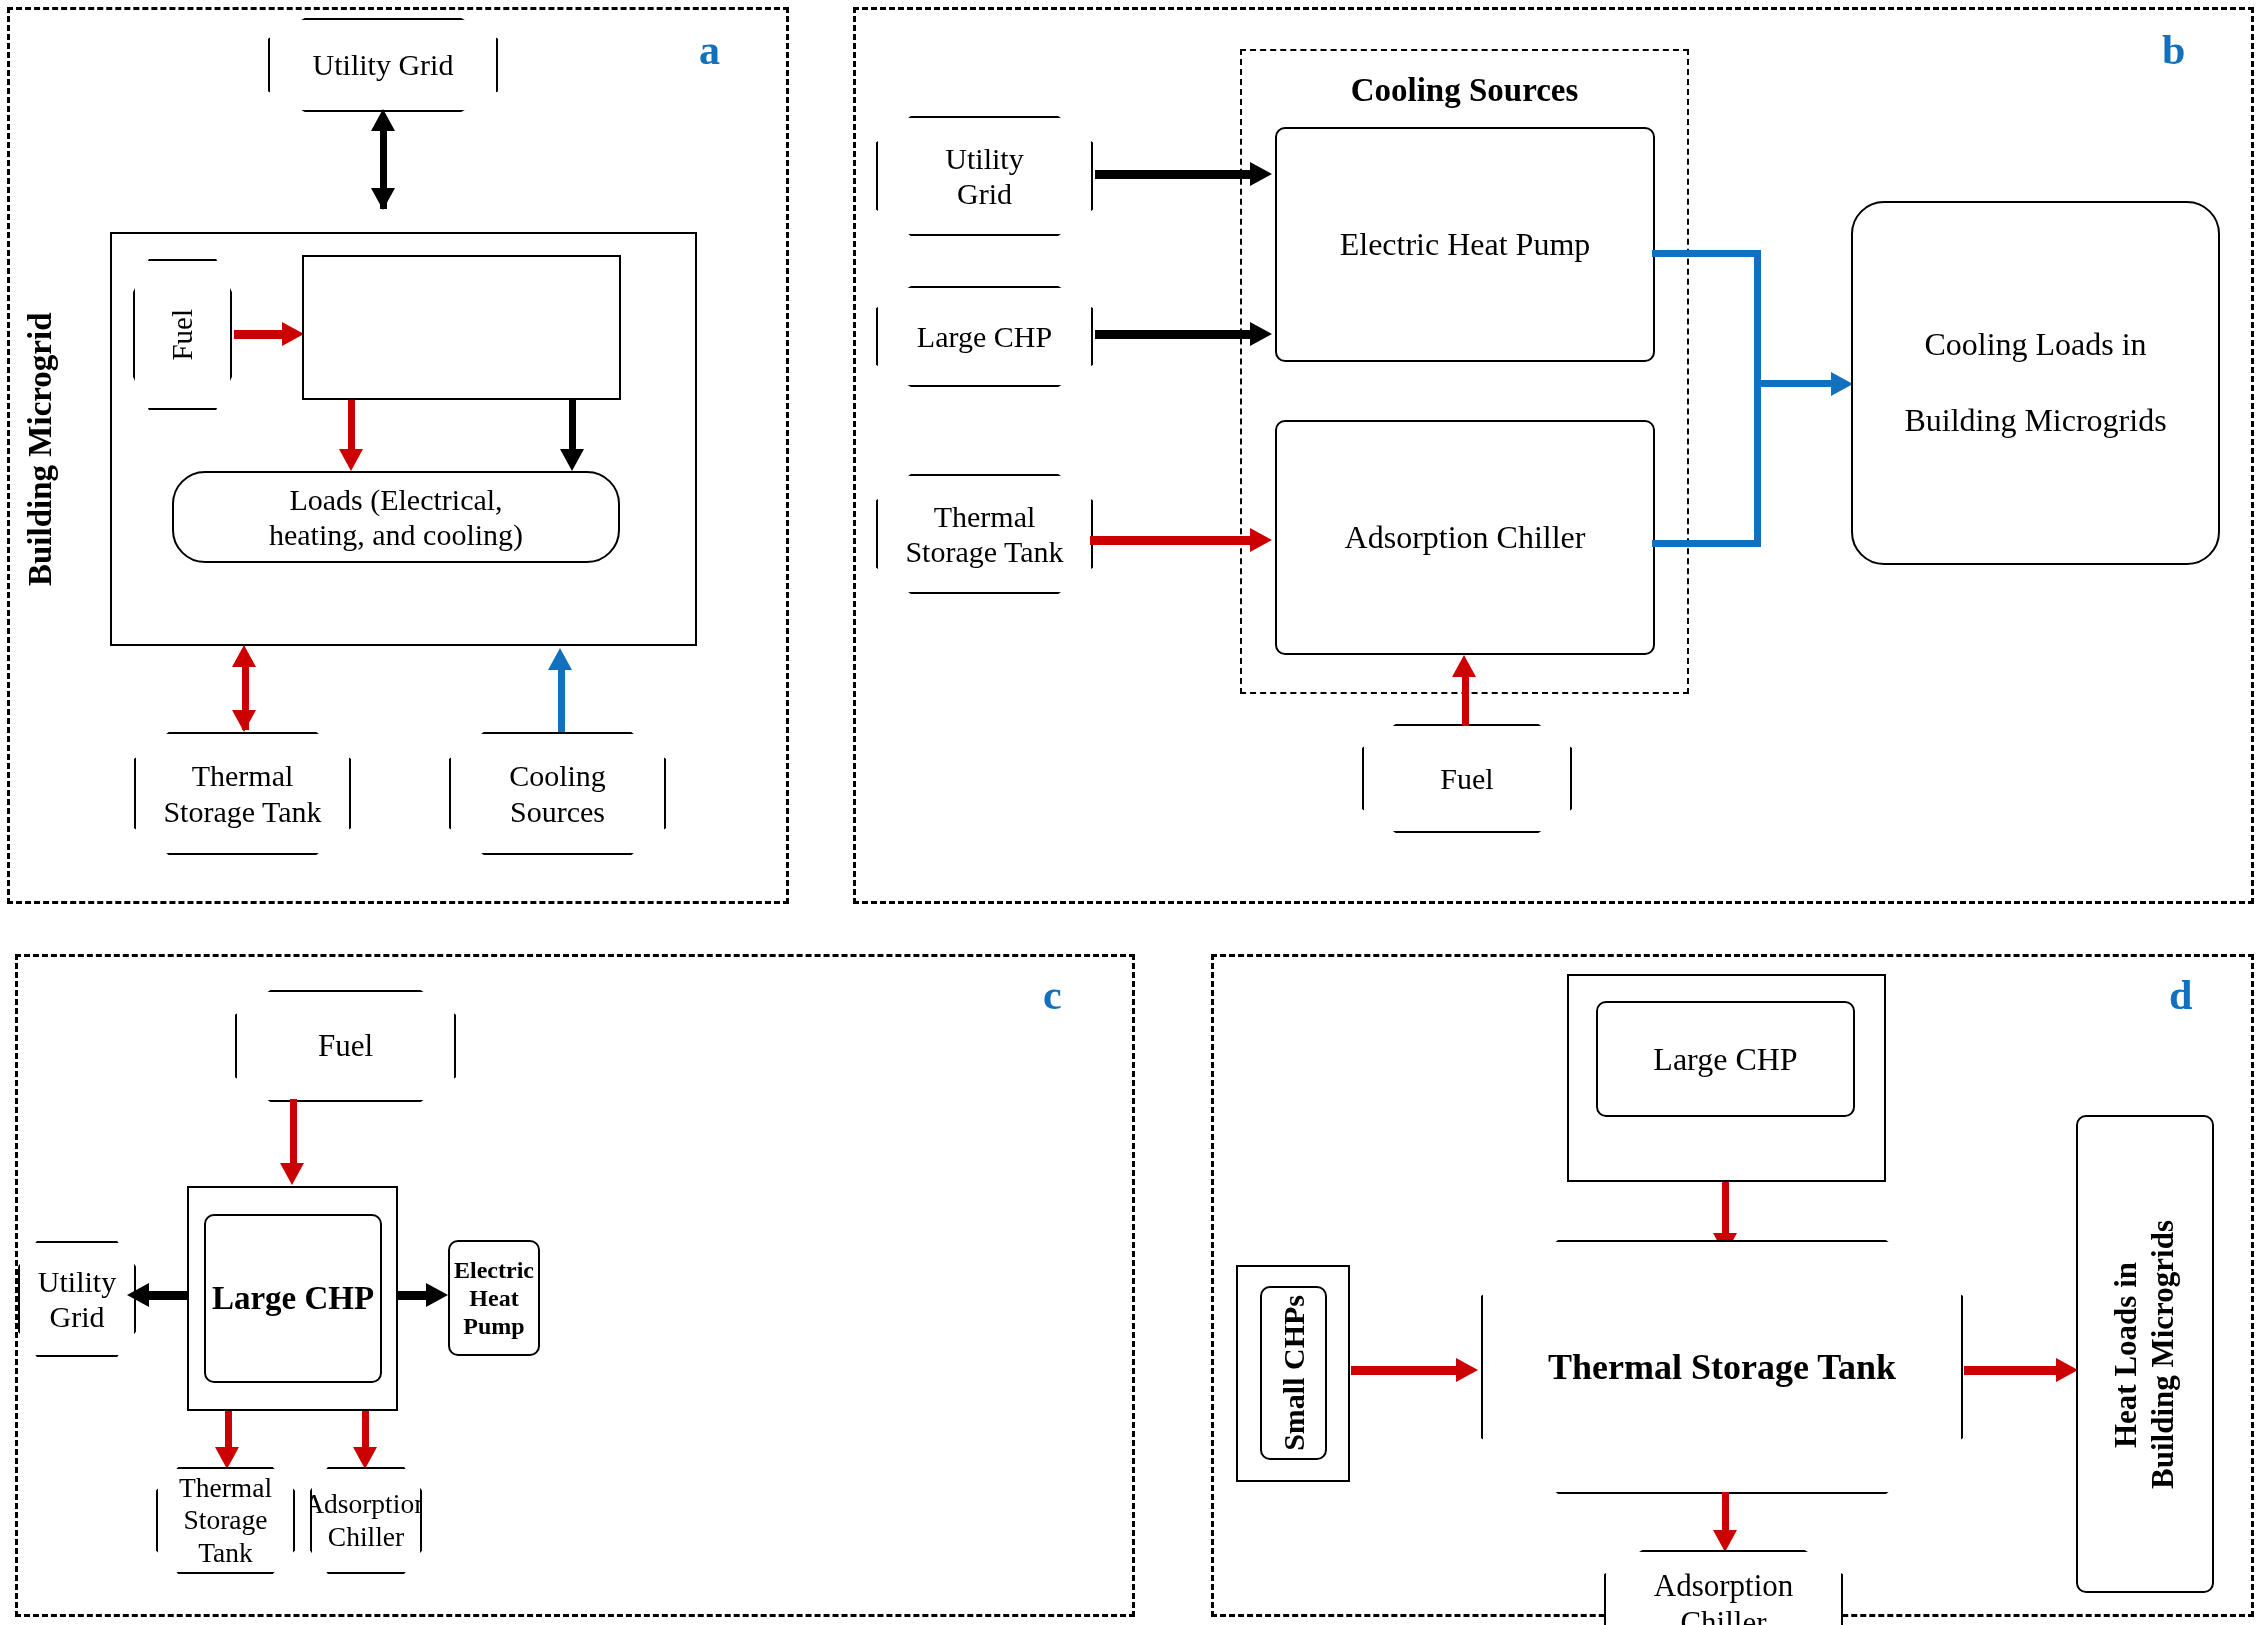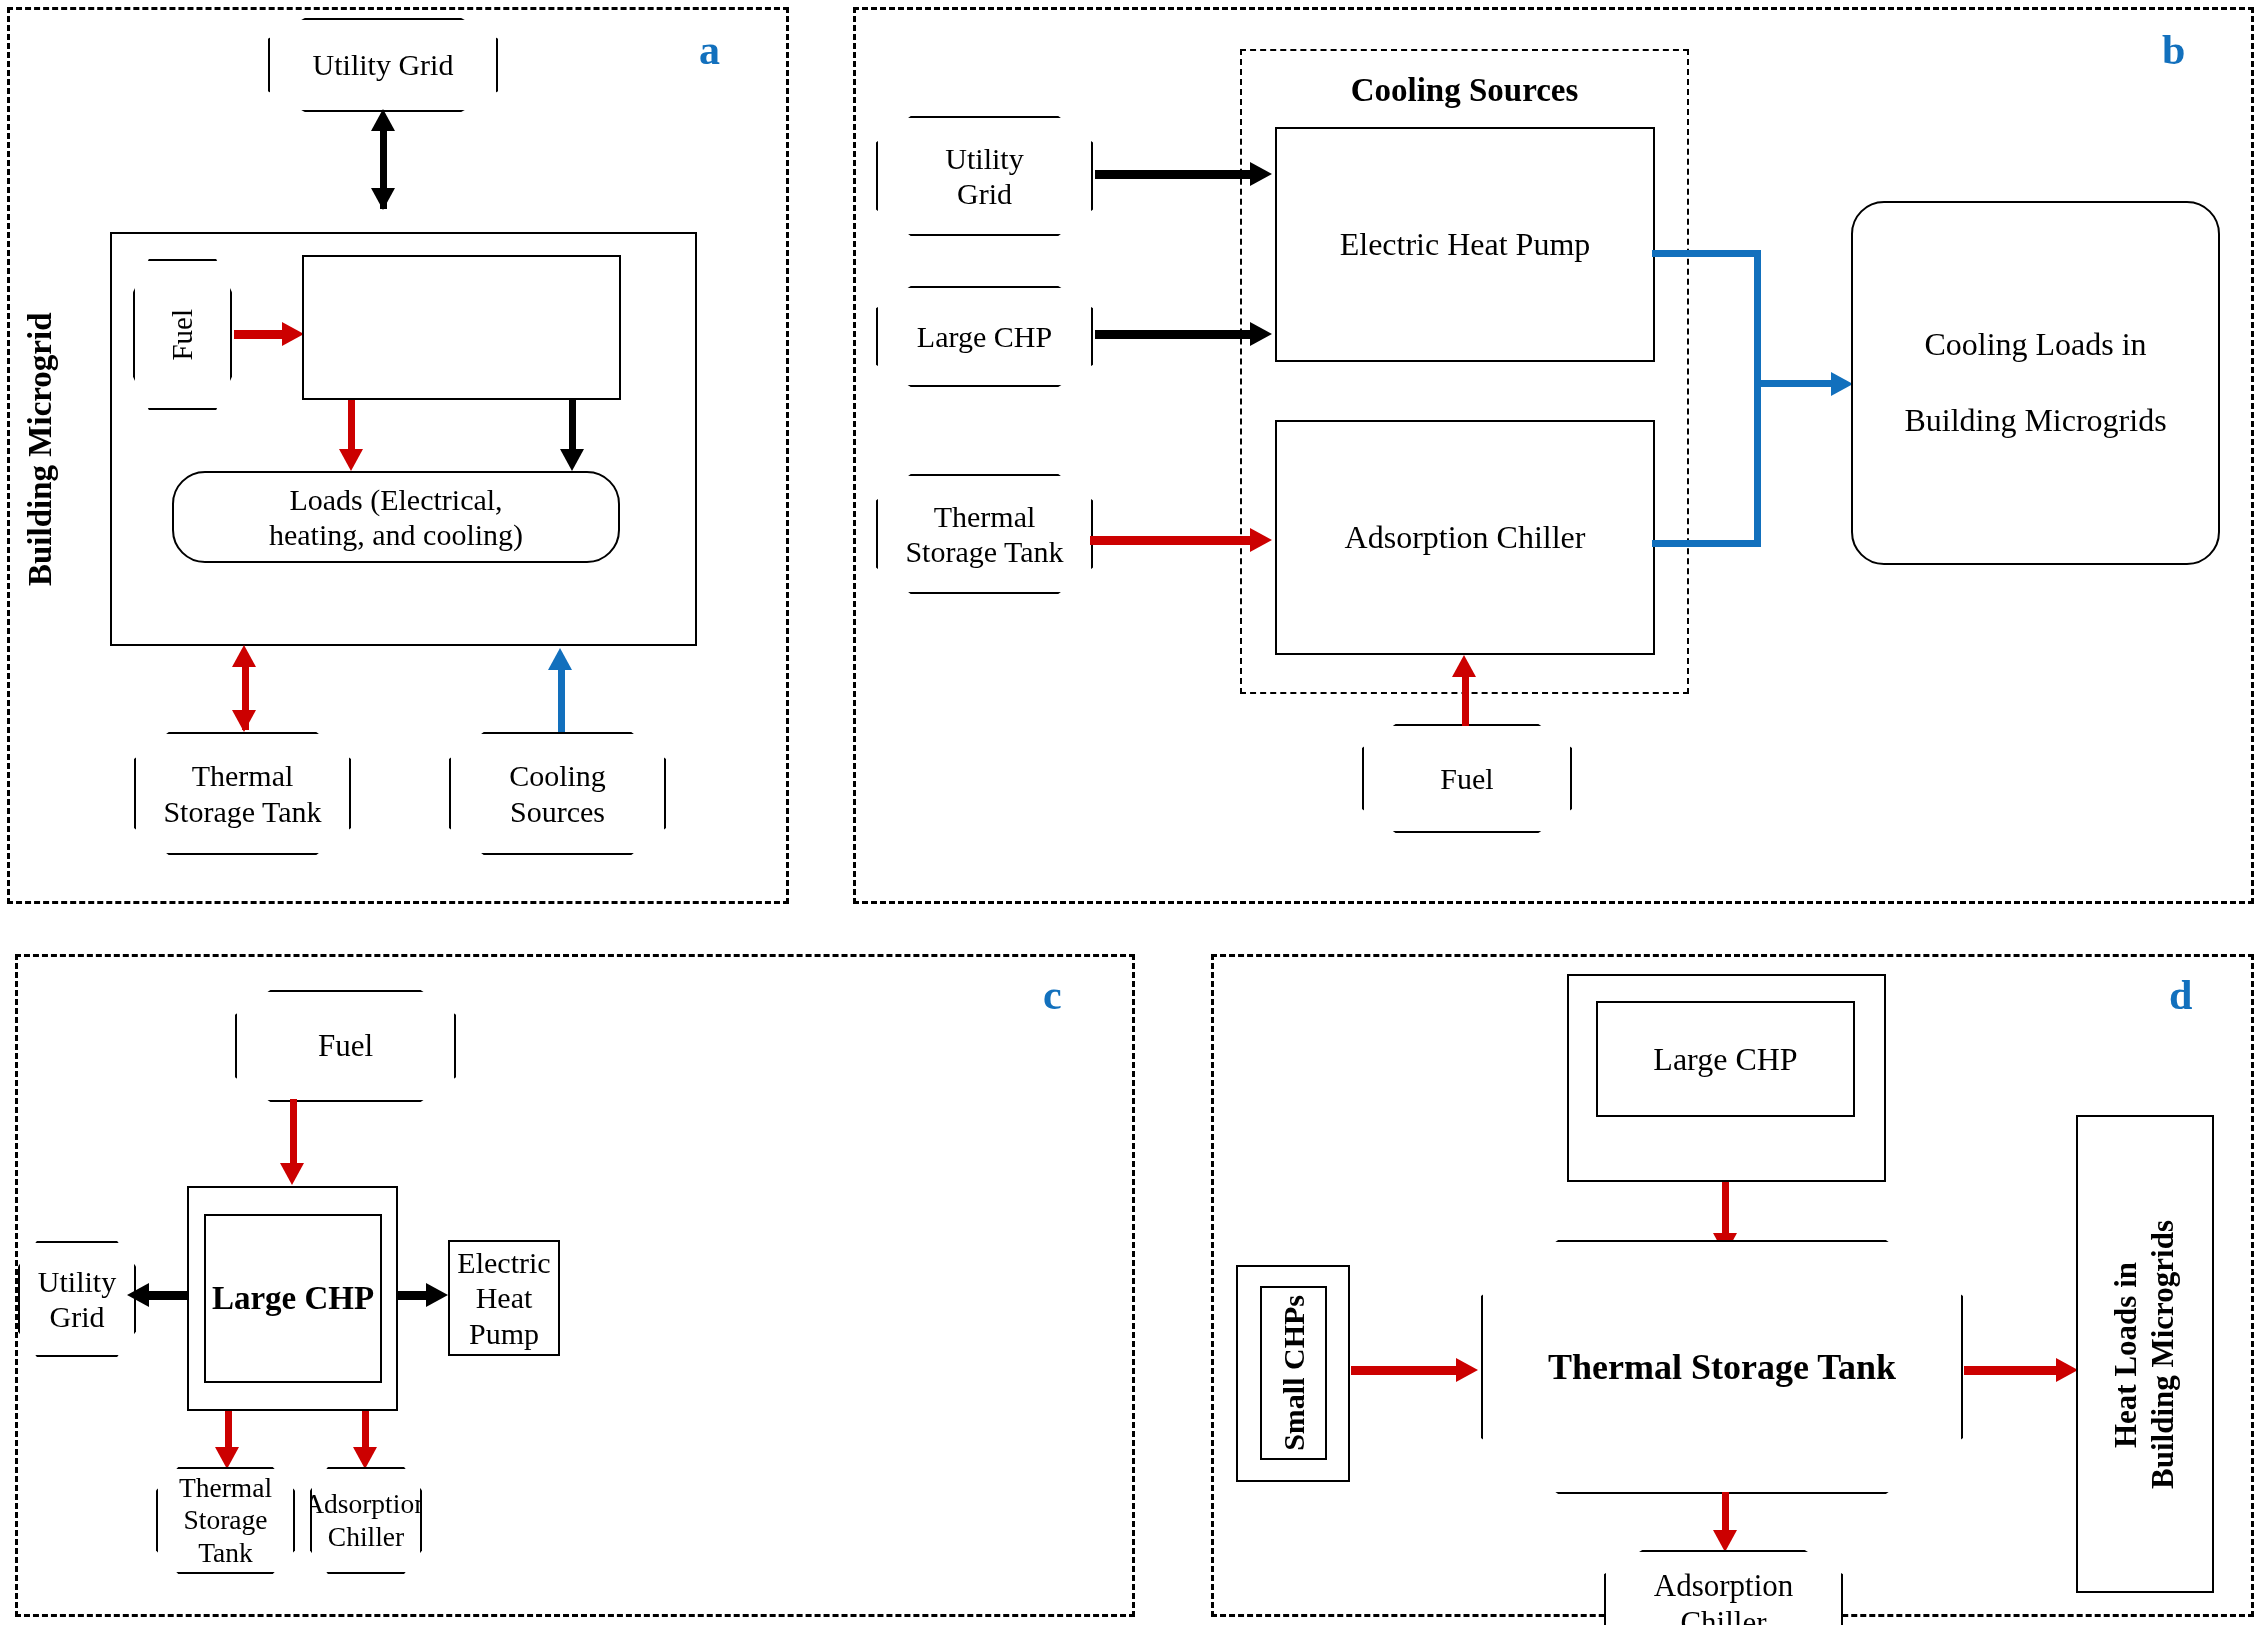--- a/index.html
+++ b/index.html
@@ -6,21 +6,21 @@
   body{font-family:"Liberation Serif", serif;}
   #stage{position:relative;width:2261px;height:1625px;background:#fff;overflow:hidden;}
 
   .panel{position:absolute;border:3.6px dashed #000;box-sizing:border-box;background:#fff;}
   .panel-letter{position:absolute;color:#1270bd;font-weight:bold;font-size:42px;line-height:1;
                 font-family:"Liberation Serif", serif;}
 
   
   .node{position:absolute;box-sizing:border-box;display:flex;align-items:center;
         justify-content:center;text-align:center;background:#fff;
-        font-family:"Liberation Serif", serif;color:#000;}
+        font-family:"Liberation Serif", serif;color:#000;border-radius:10px;}
   .rect{border:2.9px solid #000;}
   .rect-thin{border:2.2px solid #000;}
   .round{border:2.9px solid #000;border-radius:33px;}
   .oct{border:2.9px solid #000;
        clip-path:polygon(16% 0,84% 0,100% 22%,100% 78%,84% 100%,16% 100%,0 78%,0 22%);}
 
   .vtext{writing-mode:vertical-rl;transform:rotate(180deg);}
   .bold{font-weight:bold;}
   .lbl{white-space:pre-line;line-height:1.18;}
 
@@ -180,21 +180,21 @@
     <span>Large  CHP</span>
   </div>
 
   <div class="node oct" style="left:18px;top:1241px;width:118px;height:116px;font-size:30px;">
     <span class="lbl">Utility
 Grid</span>
   </div>
   <div class="ln hln-thick blk" style="left:148px;top:1291px;width:40px;"></div>
   <div class="ah ah-l blkc" style="left:127px;top:1283px;"></div>
 
-  <div class="node rect-thin" style="left:448px;top:1240px;width:112px;height:116px;font-size:30px;">
+  <div class="node rect-thin" style="left:448px;top:1240px;width:92px;height:116px;font-size:24px;font-weight:bold;">
     <span class="lbl">Electric
 Heat Pump</span>
   </div>
   <div class="ln hln-thick blk" style="left:398px;top:1291px;width:29px;"></div>
   <div class="ah ah-r blkc" style="left:426px;top:1283px;"></div>
 
   <div class="ln vln red" style="left:225px;top:1411px;height:43px;"></div>
   <div class="ah ah-d redc" style="left:215px;top:1447px;"></div>
   <div class="ln vln red" style="left:362px;top:1411px;height:43px;"></div>
   <div class="ah ah-d redc" style="left:353px;top:1447px;"></div>

